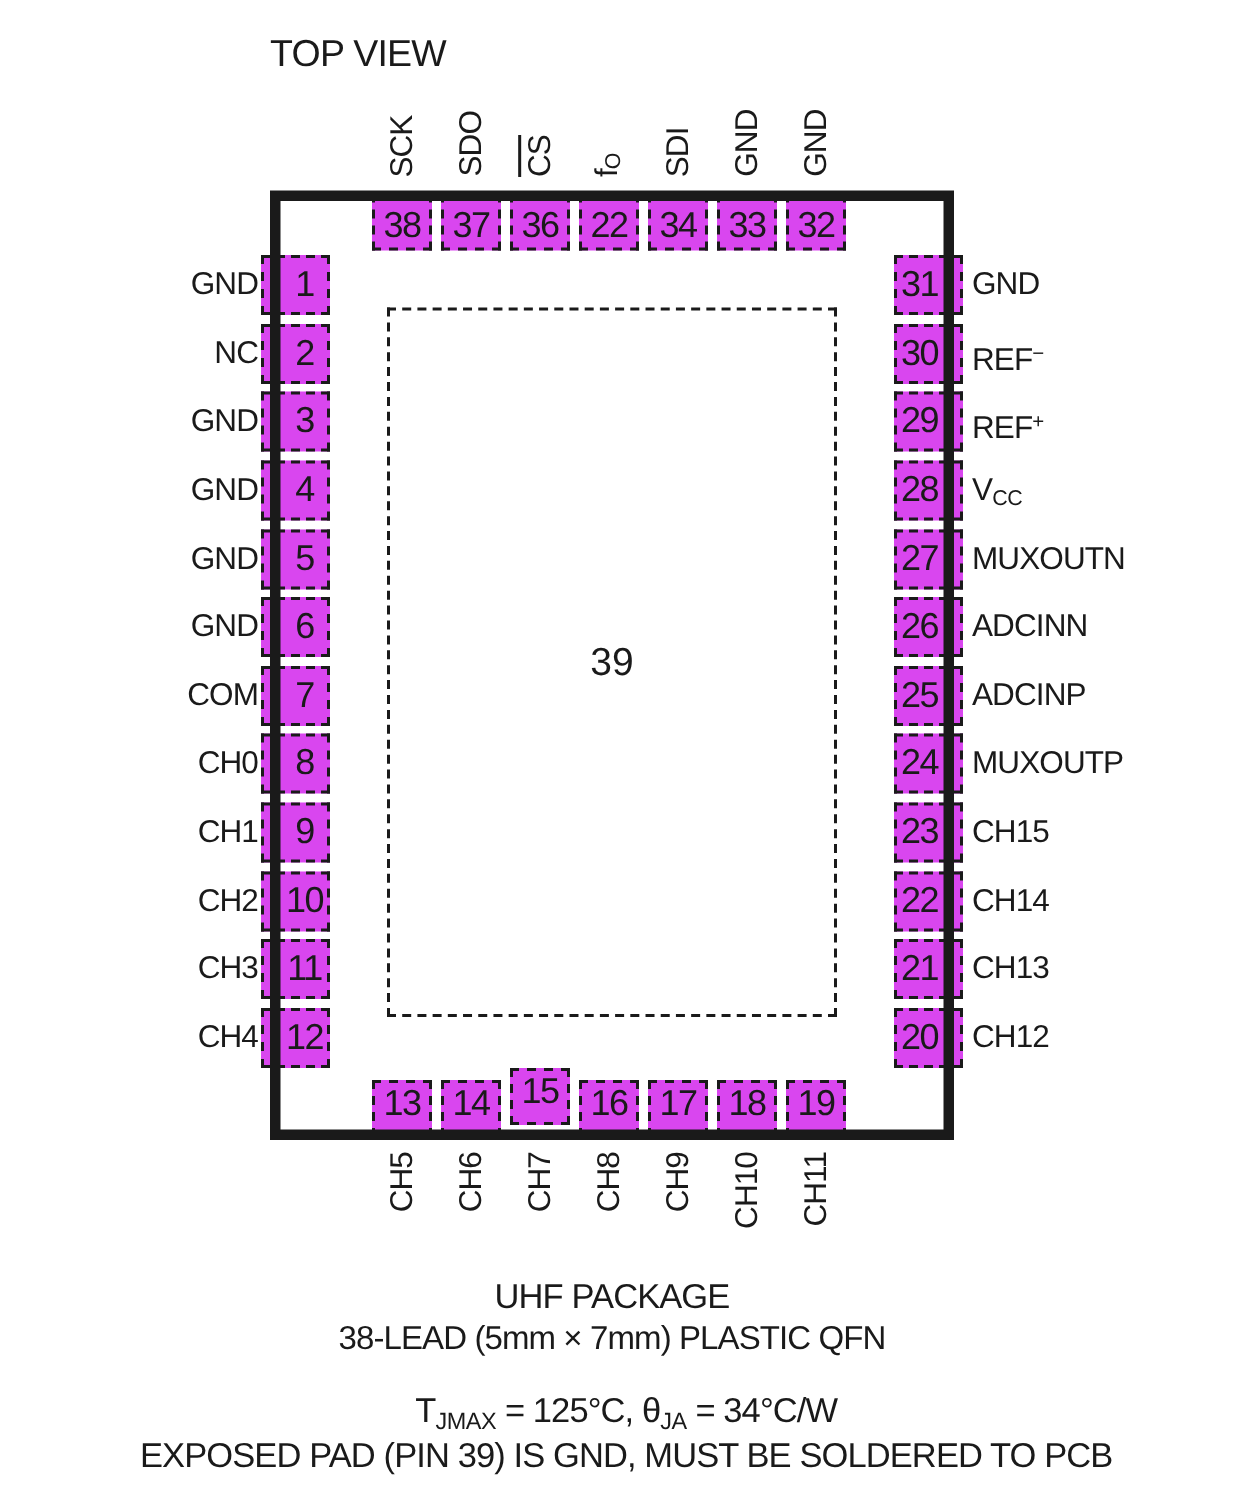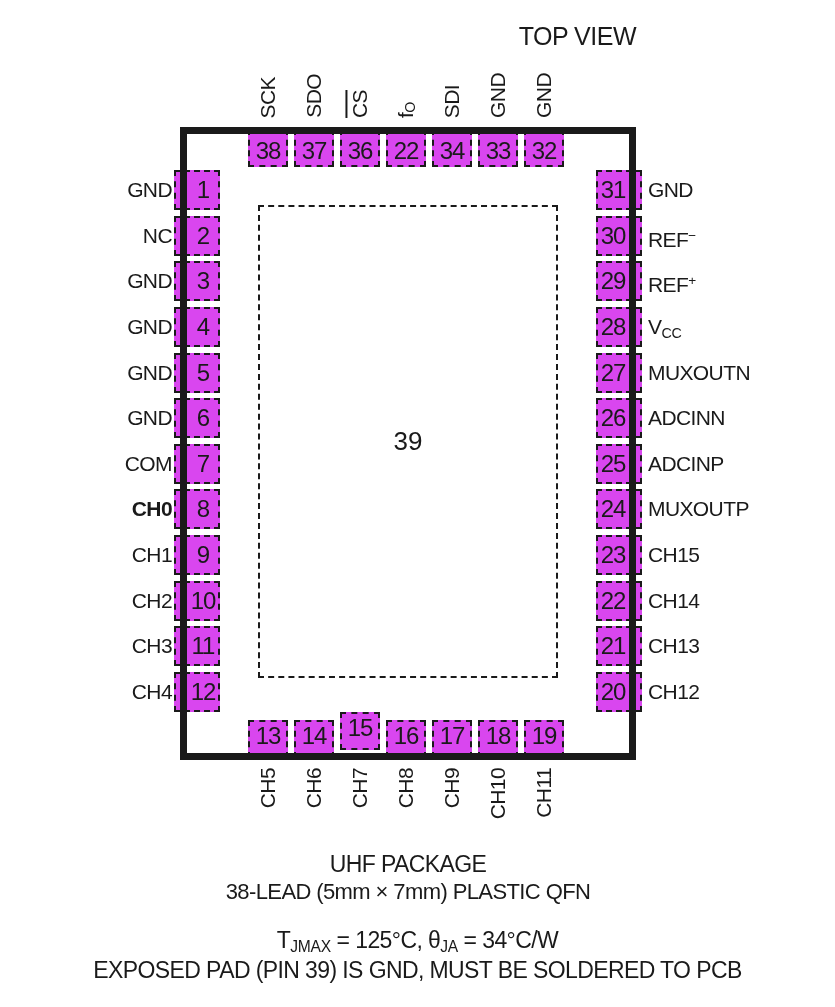--- a/index.html
+++ b/index.html
@@ -9,21 +9,21 @@
     background: var(--bg, #ffffff);
     color: var(--ink, #1a1a1a);
     font-family: "Liberation Sans", sans-serif;
     overflow: hidden;
   }
   .abs { position: absolute; }
 
   
   #title {
     left: 180px; top: 22px; width: 456px;
-    text-align: right;
+    text-align: left;
     font-size: 25px; letter-spacing: -0.5px;
     white-space: nowrap;
   }
 
   
   #pkg {
     left: 180px; top: 127px; width: 456px; height: 633px;
     border: 7px solid var(--ink, #1a1a1a);
     box-sizing: border-box;
     background: transparent;
@@ -127,21 +127,21 @@
       <div class="hlabel" style="right: 663px; top: 268px; text-align: right;"><span>GND</span></div>
       <div class="pinbox" style="left: 174px; top: 307px; width: 46px; height: 40px; padding-left: 12px;">4</div>
       <div class="hlabel" style="right: 663px; top: 314px; text-align: right;"><span>GND</span></div>
       <div class="pinbox" style="left: 174px; top: 353px; width: 46px; height: 40px; padding-left: 12px;">5</div>
       <div class="hlabel" style="right: 663px; top: 360px; text-align: right;"><span>GND</span></div>
       <div class="pinbox" style="left: 174px; top: 398px; width: 46px; height: 40px; padding-left: 12px;">6</div>
       <div class="hlabel" style="right: 663px; top: 405px; text-align: right;"><span>GND</span></div>
       <div class="pinbox" style="left: 174px; top: 444px; width: 46px; height: 40px; padding-left: 12px;">7</div>
       <div class="hlabel" style="right: 663px; top: 451px; text-align: right;"><span>COM</span></div>
       <div class="pinbox" style="left: 174px; top: 489px; width: 46px; height: 40px; padding-left: 12px;">8</div>
-      <div class="hlabel" style="right: 663px; top: 496px; text-align: left; font-weight: bold;"><span>CH0</span></div>
+      <div class="hlabel" style="right: 663px; top: 496px; text-align: left;"><span>CH0</span></div>
       <div class="pinbox" style="left: 174px; top: 535px; width: 46px; height: 40px; padding-left: 12px;">9</div>
       <div class="hlabel" style="right: 663px; top: 542px; text-align: right;"><span>CH1</span></div>
       <div class="pinbox" style="left: 174px; top: 581px; width: 46px; height: 40px; padding-left: 12px; text-align: right;">10</div>
       <div class="hlabel" style="right: 663px; top: 588px; text-align: right;"><span>CH2</span></div>
       <div class="pinbox" style="left: 174px; top: 626px; width: 46px; height: 40px; padding-left: 12px;">11</div>
       <div class="hlabel" style="right: 663px; top: 633px; text-align: right;"><span>CH3</span></div>
       <div class="pinbox" style="left: 174px; top: 672px; width: 46px; height: 40px; padding-left: 12px;">12</div>
       <div class="hlabel" style="right: 663px; top: 679px; text-align: right;"><span>CH4</span></div>
       <div class="pinbox" style="left: 596px; top: 170px; width: 46px; height: 40px; padding-right: 12px;">31</div>
       <div class="hlabel" style="left: 648px; top: 177px;"><span>GND</span></div>

